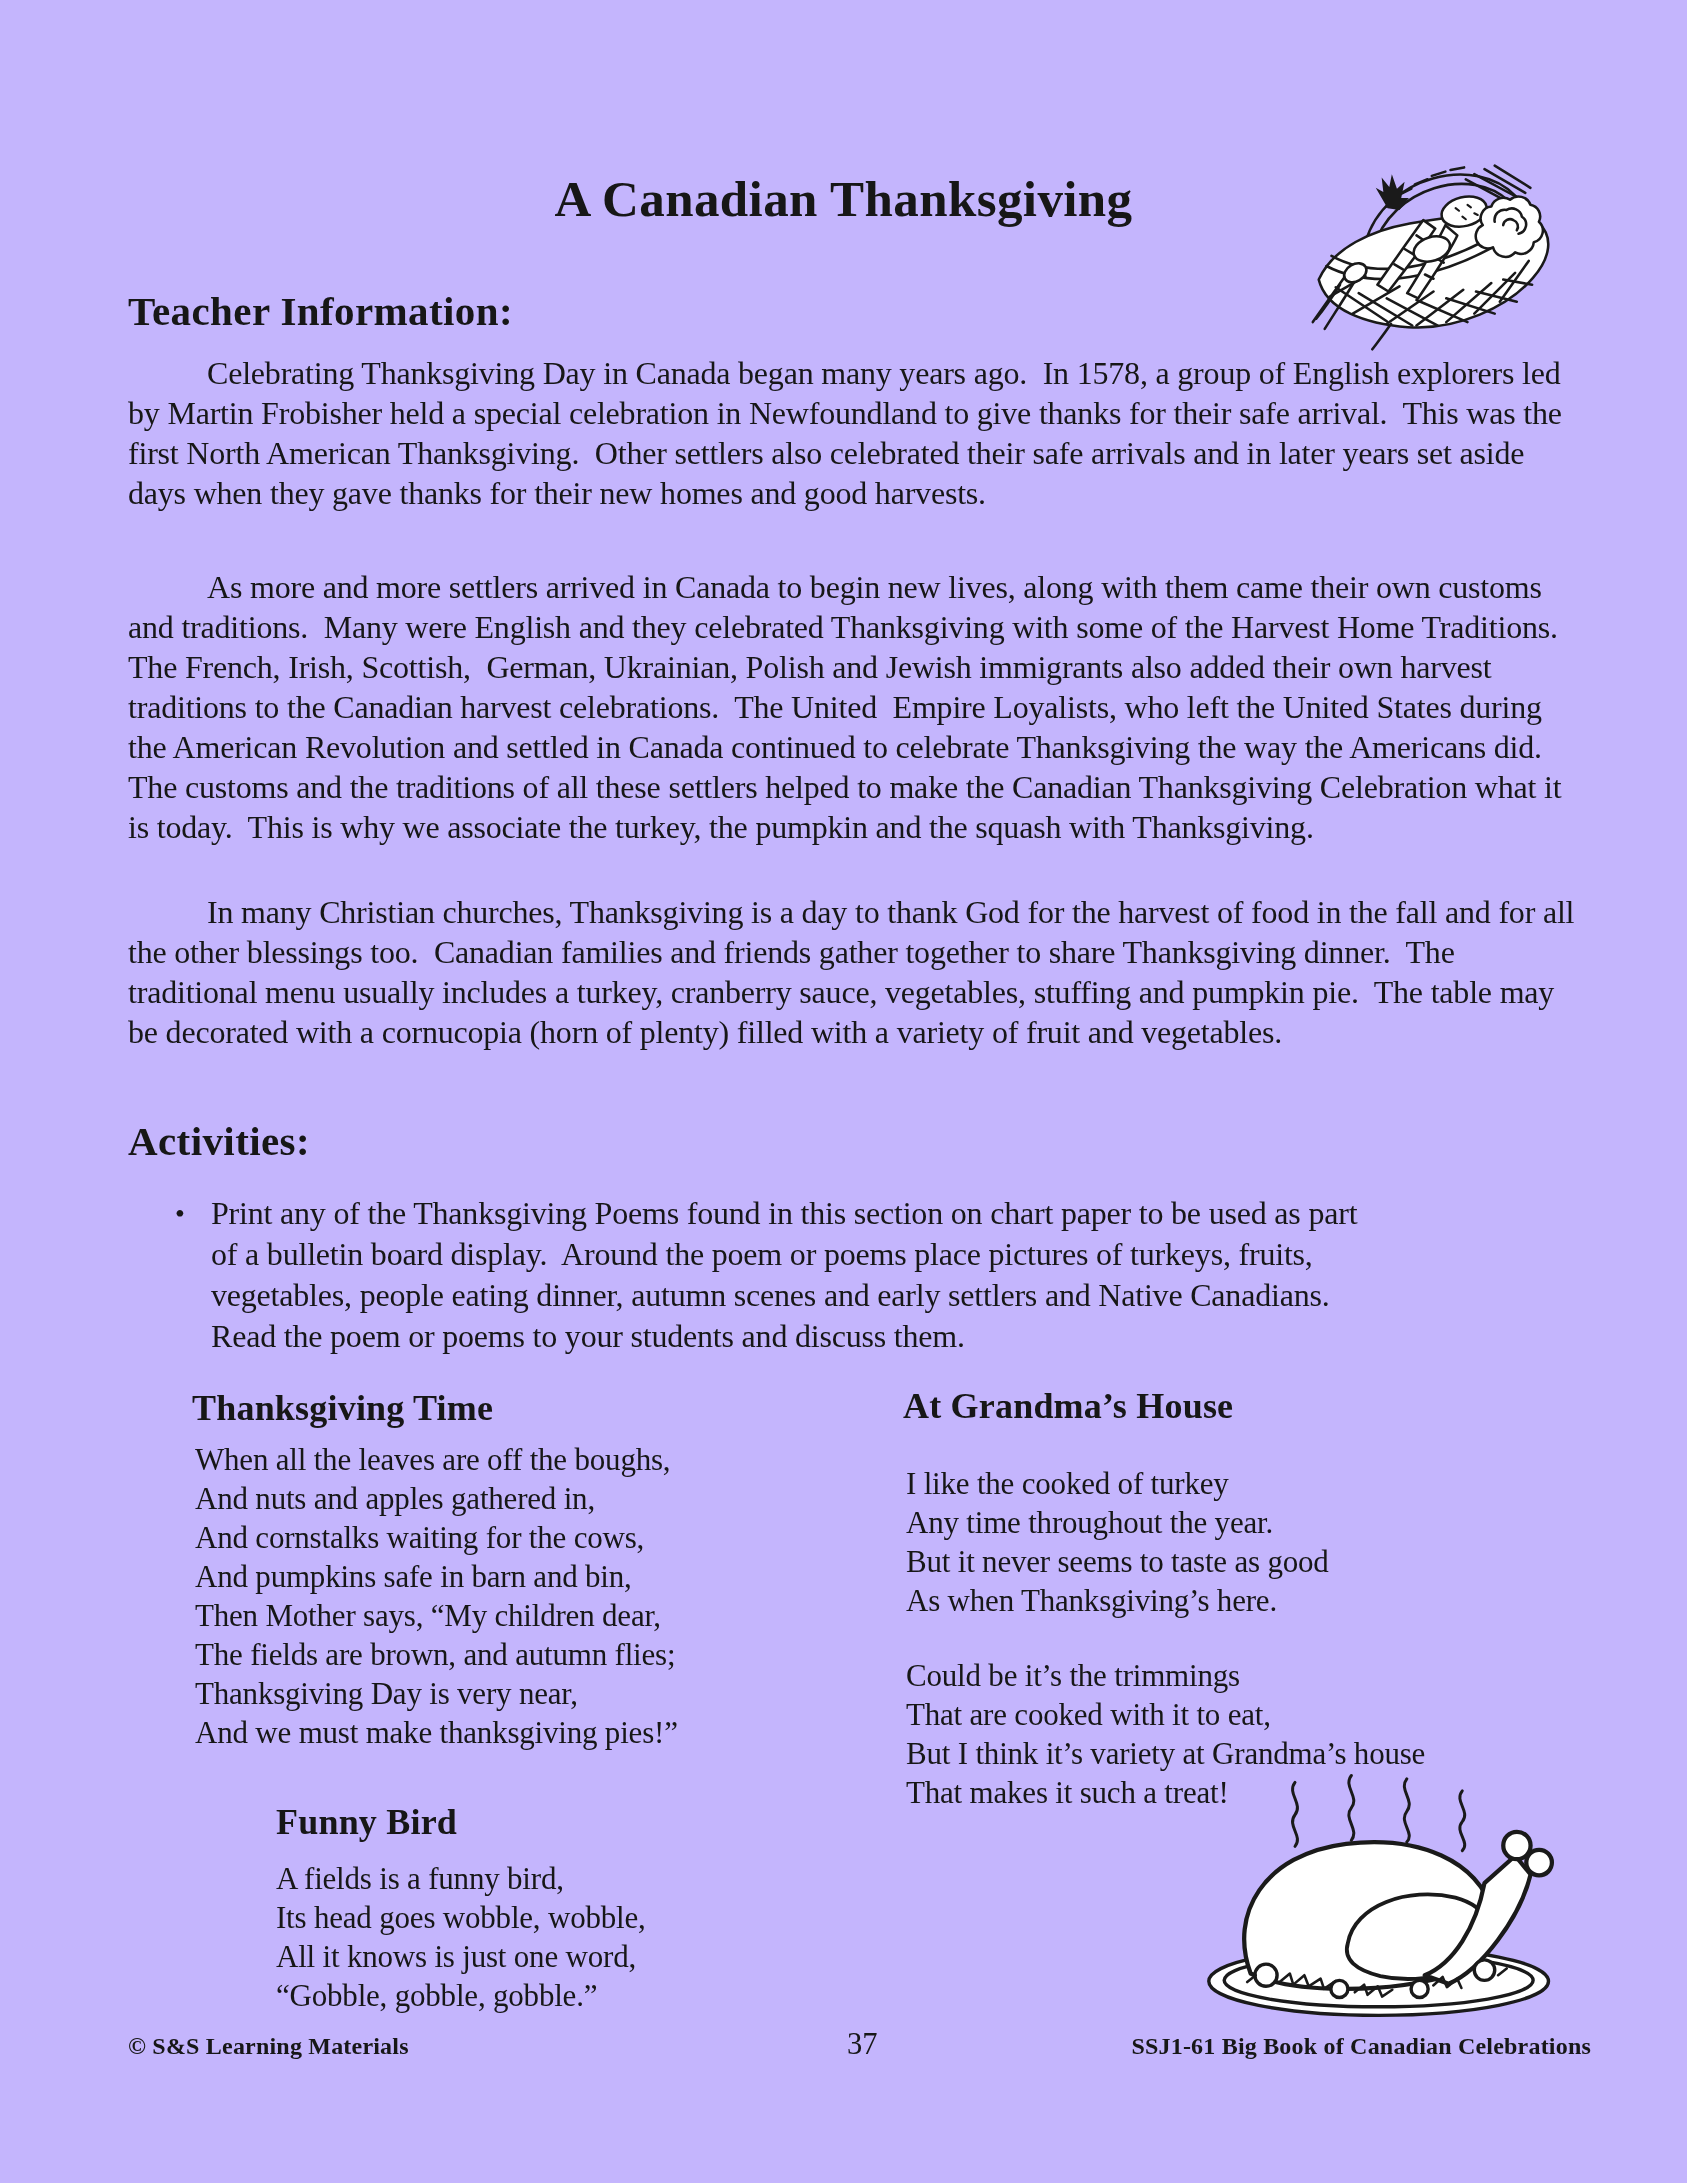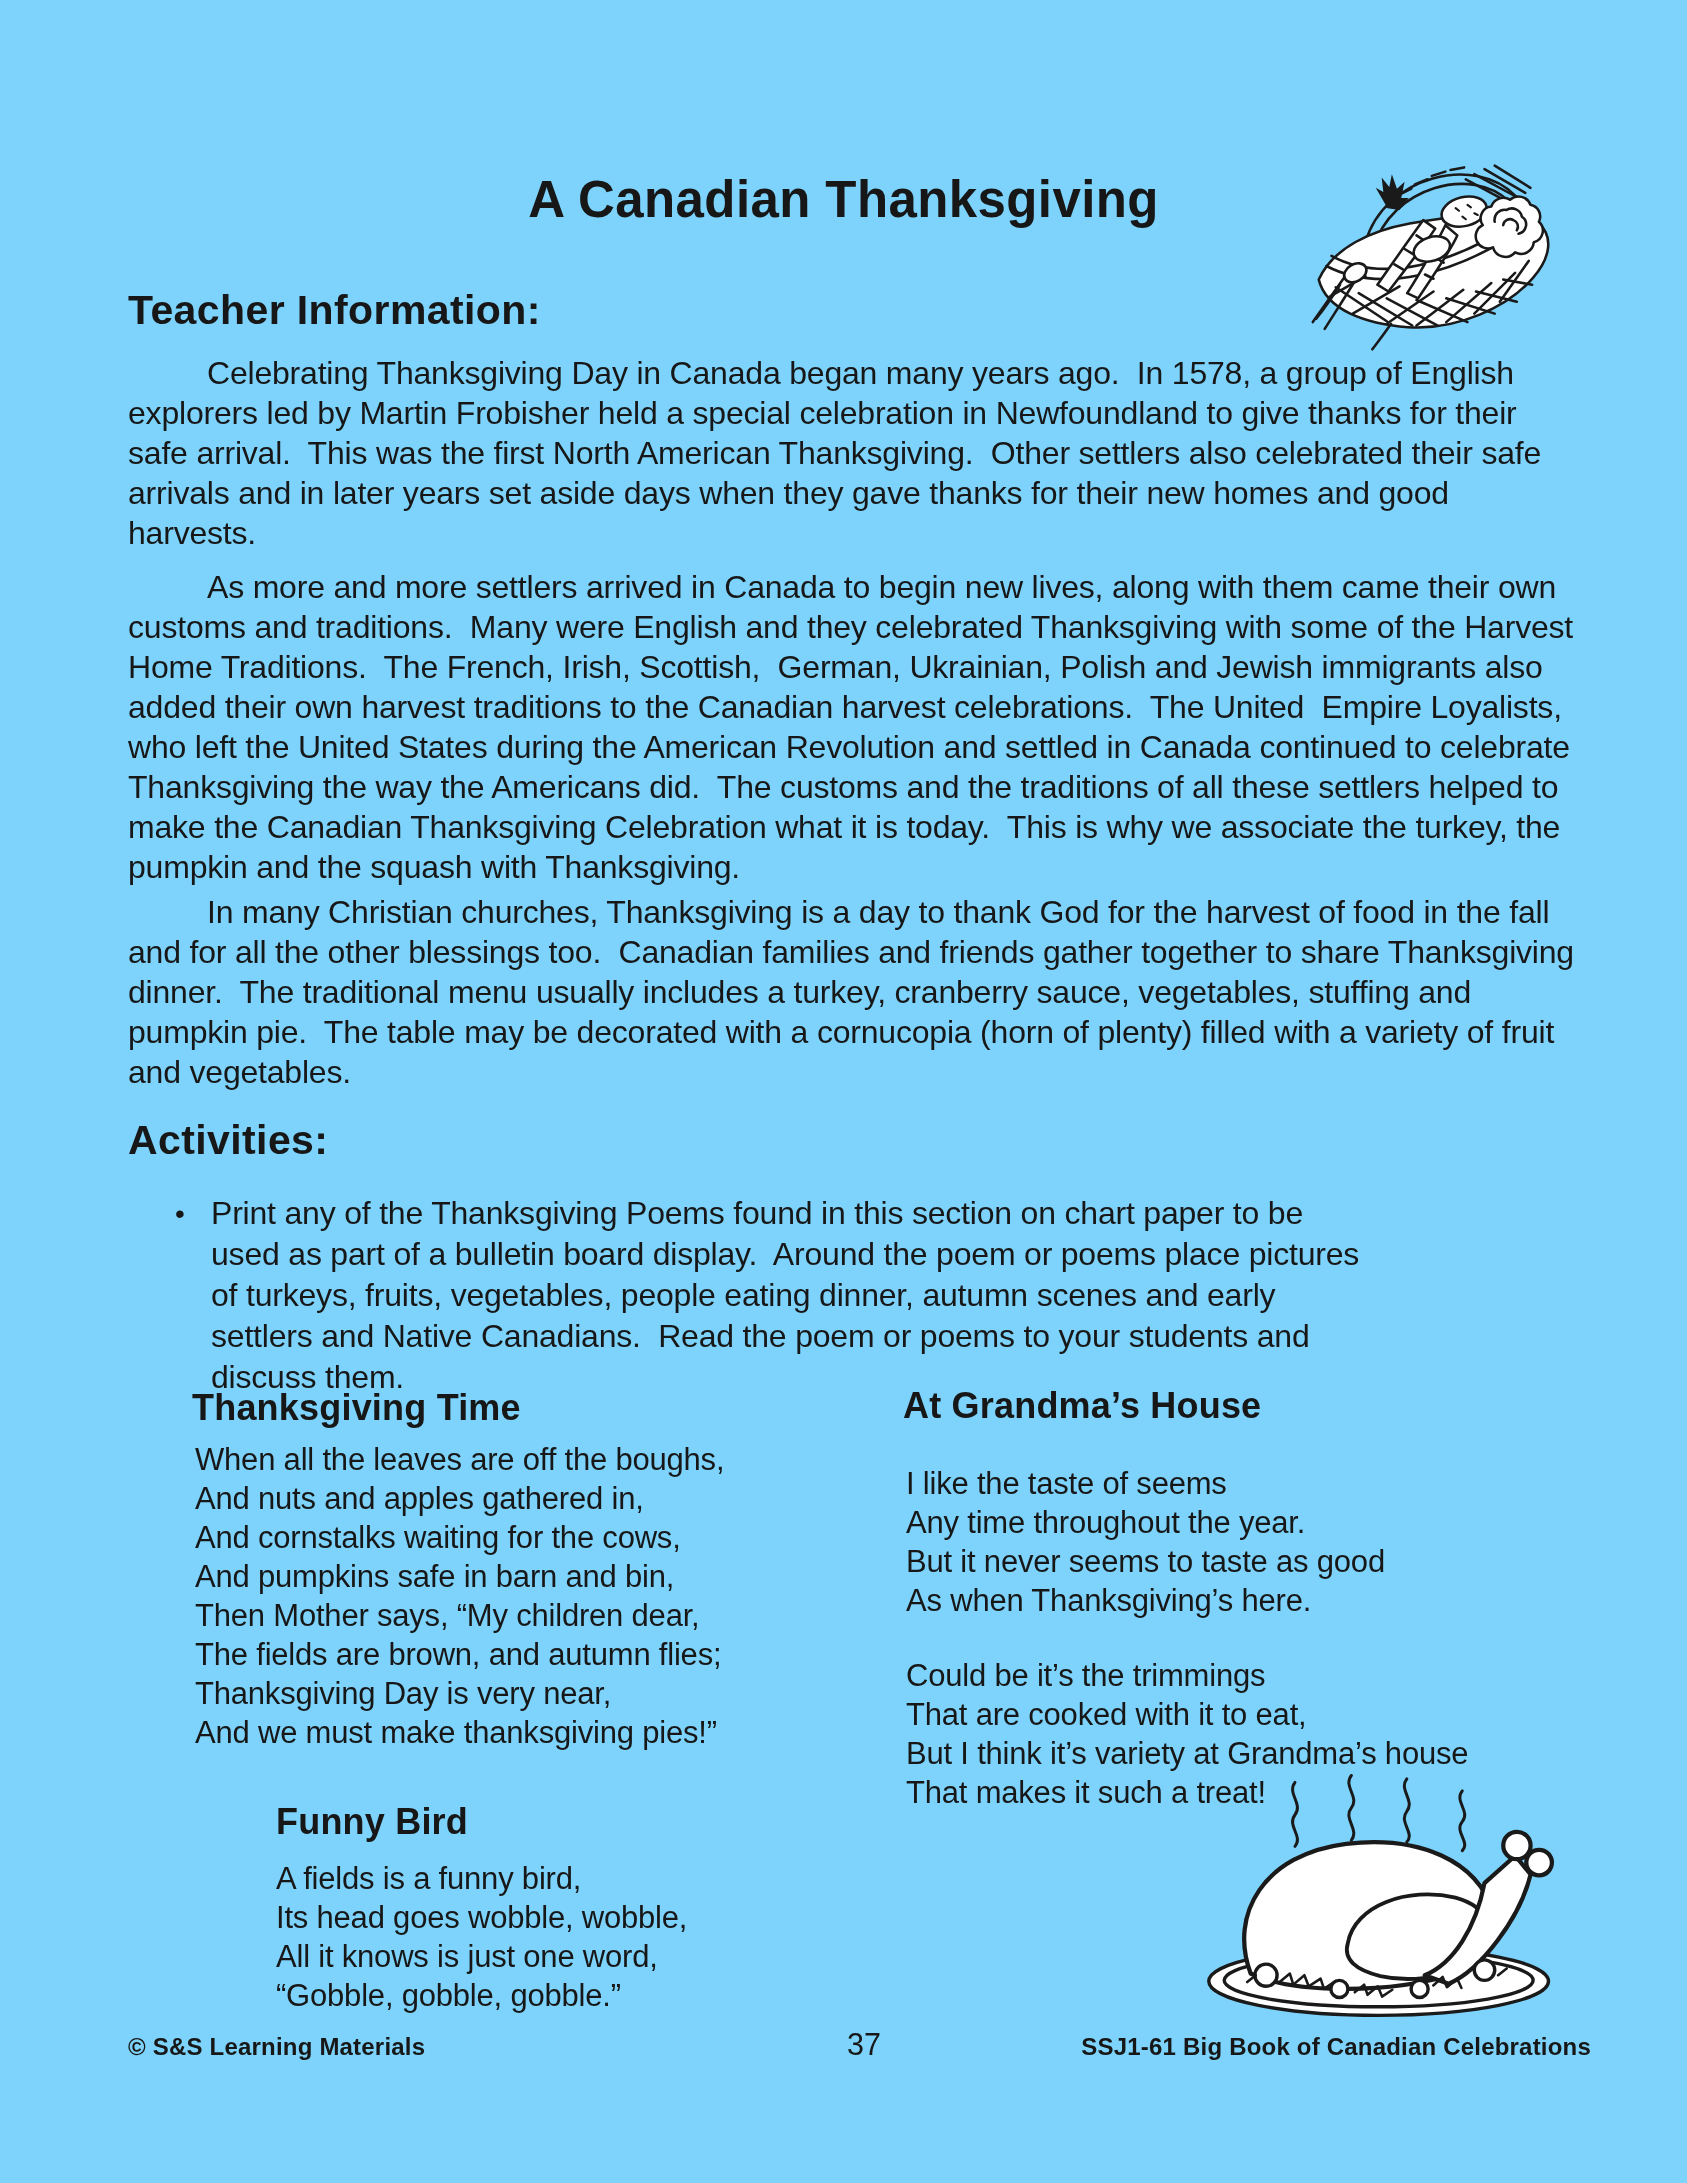--- a/index.html
+++ b/index.html
@@ -1,18 +1,18 @@
 <!DOCTYPE html>
 <html style="font-size:13px"><head>
 <meta charset="utf-8">
 <style>
   html,body{margin:0;padding:0;background:#e8e8e8;}
   .page{
-    position:relative;width:1687px;height:2183px;background:#7dd3fc;
-    color:#171717;font-family:Liberation Sans, sans-serif;
+    position:relative;width:1687px;height:2183px;background:#c4b5fd;
+    color:#171717;font-family:Liberation Serif, serif;
     overflow:hidden;margin:0 auto;
   }
   .doc-title{
     position:absolute;top:170px;left:0;right:0;text-align:center;
     font-size:51px;font-weight:bold;letter-spacing:0.4px;
   }
   .h-section{
     position:absolute;left:128px;font-size:41px;font-weight:bold;letter-spacing:0.4px;
   }
   .para{
@@ -115,21 +115,21 @@
     <div>And cornstalks waiting for the cows,</div>
     <div>And pumpkins safe in barn and bin,</div>
     <div>Then Mother says, “My children dear,</div>
     <div>The fields are brown, and autumn flies;</div>
     <div>Thanksgiving Day is very near,</div>
     <div>And we must make thanksgiving pies!”</div>
   </div>
 
   <div class="poem-title" style="left:903px;top:1385px;">At Grandma’s House</div>
   <div class="poem" style="left:906px;top:1464px;">
-    <div>I like the taste of seems</div>
+    <div>I like the cooked of turkey</div>
     <div>Any time throughout the year.</div>
     <div>But it never seems to taste as good</div>
     <div>As when Thanksgiving’s here.</div>
   </div>
   <div class="poem" style="left:906px;top:1638px;margin-top:18px;">
     <div>Could be it’s the trimmings</div>
     <div>That are cooked with it to eat,</div>
     <div>But I think it’s variety at Grandma’s house</div>
     <div>That makes it such a treat!</div>
   </div>

